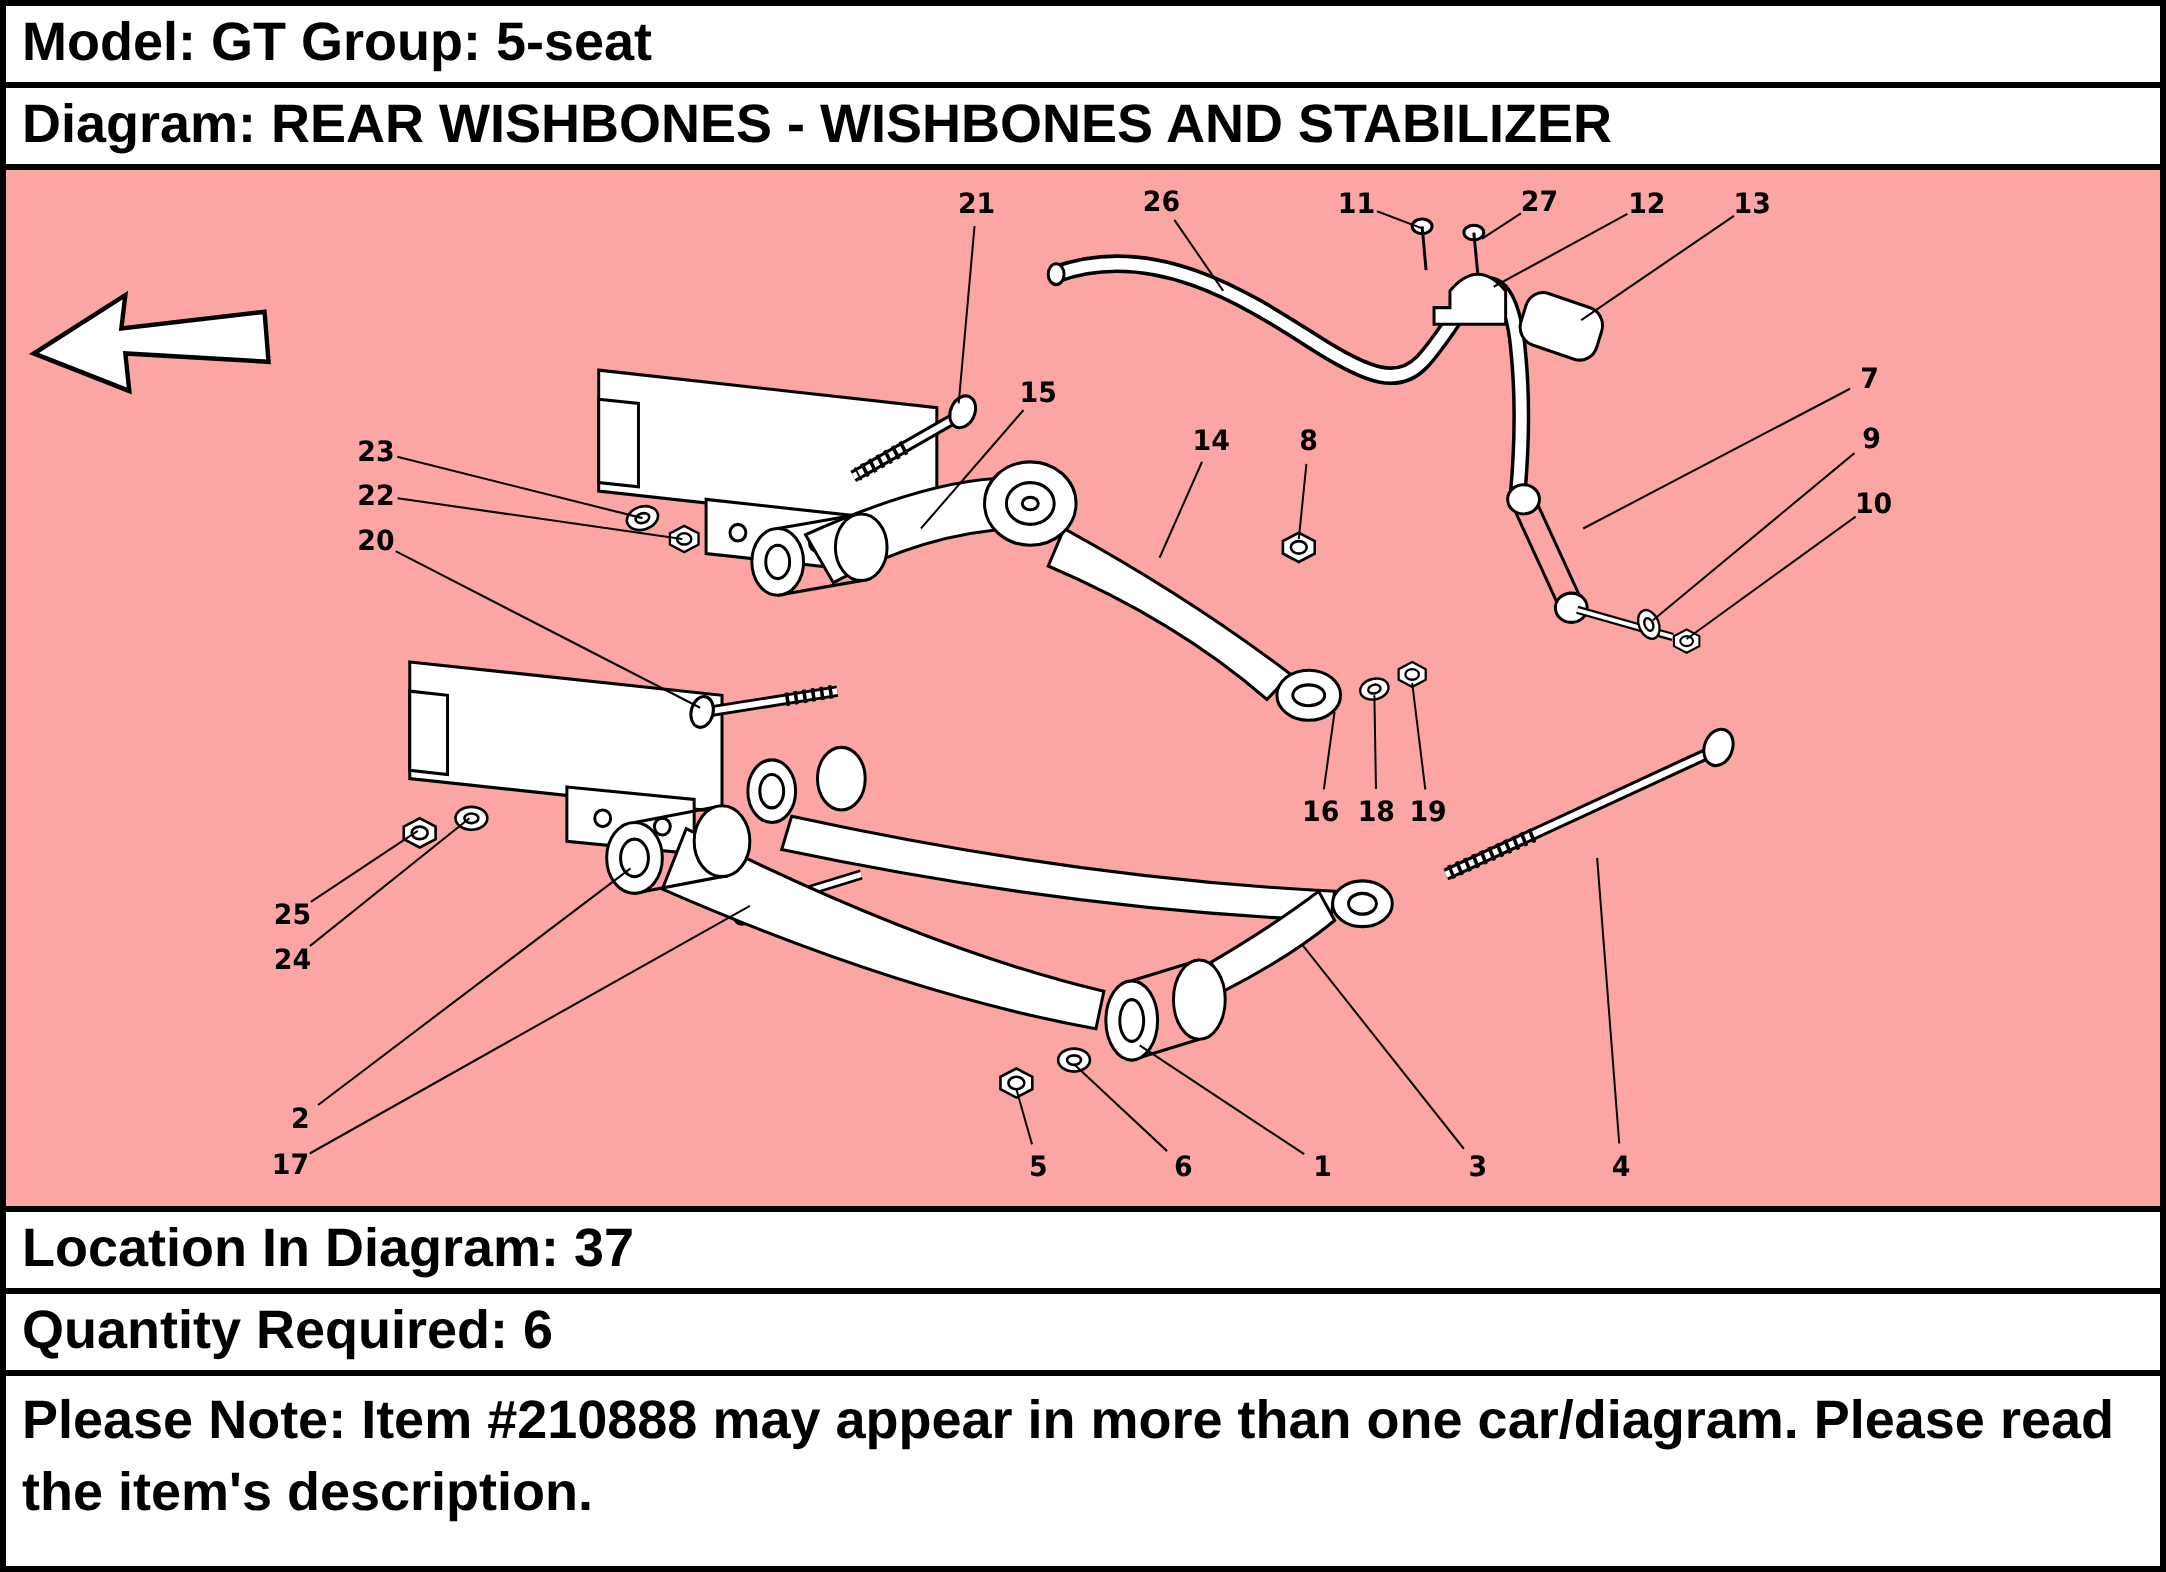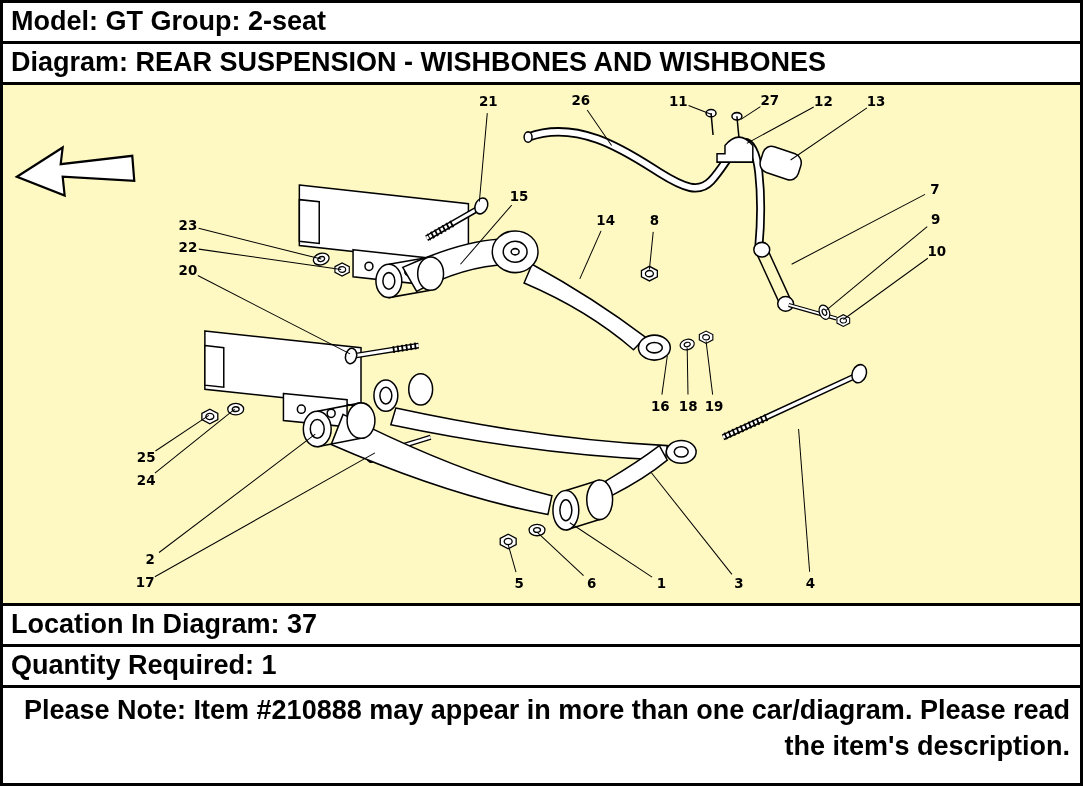--- a/index.html
+++ b/index.html
@@ -9,40 +9,39 @@
     display:flex;flex-direction:column;
     font-family:"Liberation Sans",sans-serif;
   }
   .bar{
     flex:0 0 auto;height:38px;border-bottom:3px solid #000;
     font-weight:700;font-size:27px;line-height:36px;
     padding:0 8px;white-space:nowrap;overflow:hidden;
   }
   .diagram-cell{
     flex:1 1 auto;min-height:0;border-bottom:3px solid #000;
-    position:relative;background:#fef9c3;
+    position:relative;background:#fca5a5;
   }
   .diagram-cell svg{position:absolute;inset:0;width:100%;height:100%;}
   .note-bar{
     flex:0 0 auto;min-height:90px;border-bottom:none;
     font-weight:700;font-size:27px;line-height:1.32;
     padding:5px 10px 0 8px;
-    text-align:right;
   }
   .callout-num{font:700 13.5px "DejaVu Sans",sans-serif;fill:#000;}
   .ln{stroke:#000;stroke-width:1.5;fill:none;}
   .wh{stroke:#000;stroke-width:1.5;fill:#fff;}
 </style>
 </head>
 <body>
 
 <div class="page">
 
-  <div class="bar">Model: GT Group: 2-seat</div>
-  <div class="bar">Diagram: REAR SUSPENSION - WISHBONES AND WISHBONES</div>
+  <div class="bar">Model: GT Group: 5-seat</div>
+  <div class="bar">Diagram: REAR WISHBONES - WISHBONES AND STABILIZER</div>
 
   <div class="diagram-cell">
     <svg viewBox="0 0 1083 497" preserveAspectRatio="none">
       <defs>
         <g id="nut" fill="#fff" stroke="#000" stroke-width="1.3">
           <polygon points="-8,-3 0,-7 8,-3 8,3 0,7 -8,3"></polygon>
           <ellipse rx="4" ry="3"></ellipse>
         </g>
         <g id="washer" fill="#fff" stroke="#000" stroke-width="1.3">
           <ellipse rx="8" ry="5.5"></ellipse>
@@ -219,16 +218,16 @@
           <text x="662" y="482.5" text-anchor="middle" class="callout-num">1</text>
           <line x1="732.9736908678116" y1="469.5364912725912" x2="652" y2="372" stroke="#000000" stroke-width="1"></line>
           <text x="740" y="482.5" text-anchor="middle" class="callout-num">3</text>
           <line x1="811.1110254435735" y1="467.03598047073854" x2="800" y2="330" stroke="#000000" stroke-width="1"></line>
           <text x="812" y="482.5" text-anchor="middle" class="callout-num">4</text>
         </g>
     </svg>
   </div>
 
   <div class="bar">Location In Diagram: 37</div>
-  <div class="bar">Quantity Required: 1</div>
+  <div class="bar">Quantity Required: 6</div>
   <div class="note-bar">Please Note: Item #210888 may appear in more than one car/diagram. Please read the item's description.</div>
 
 </div>
 
 </body></html>

